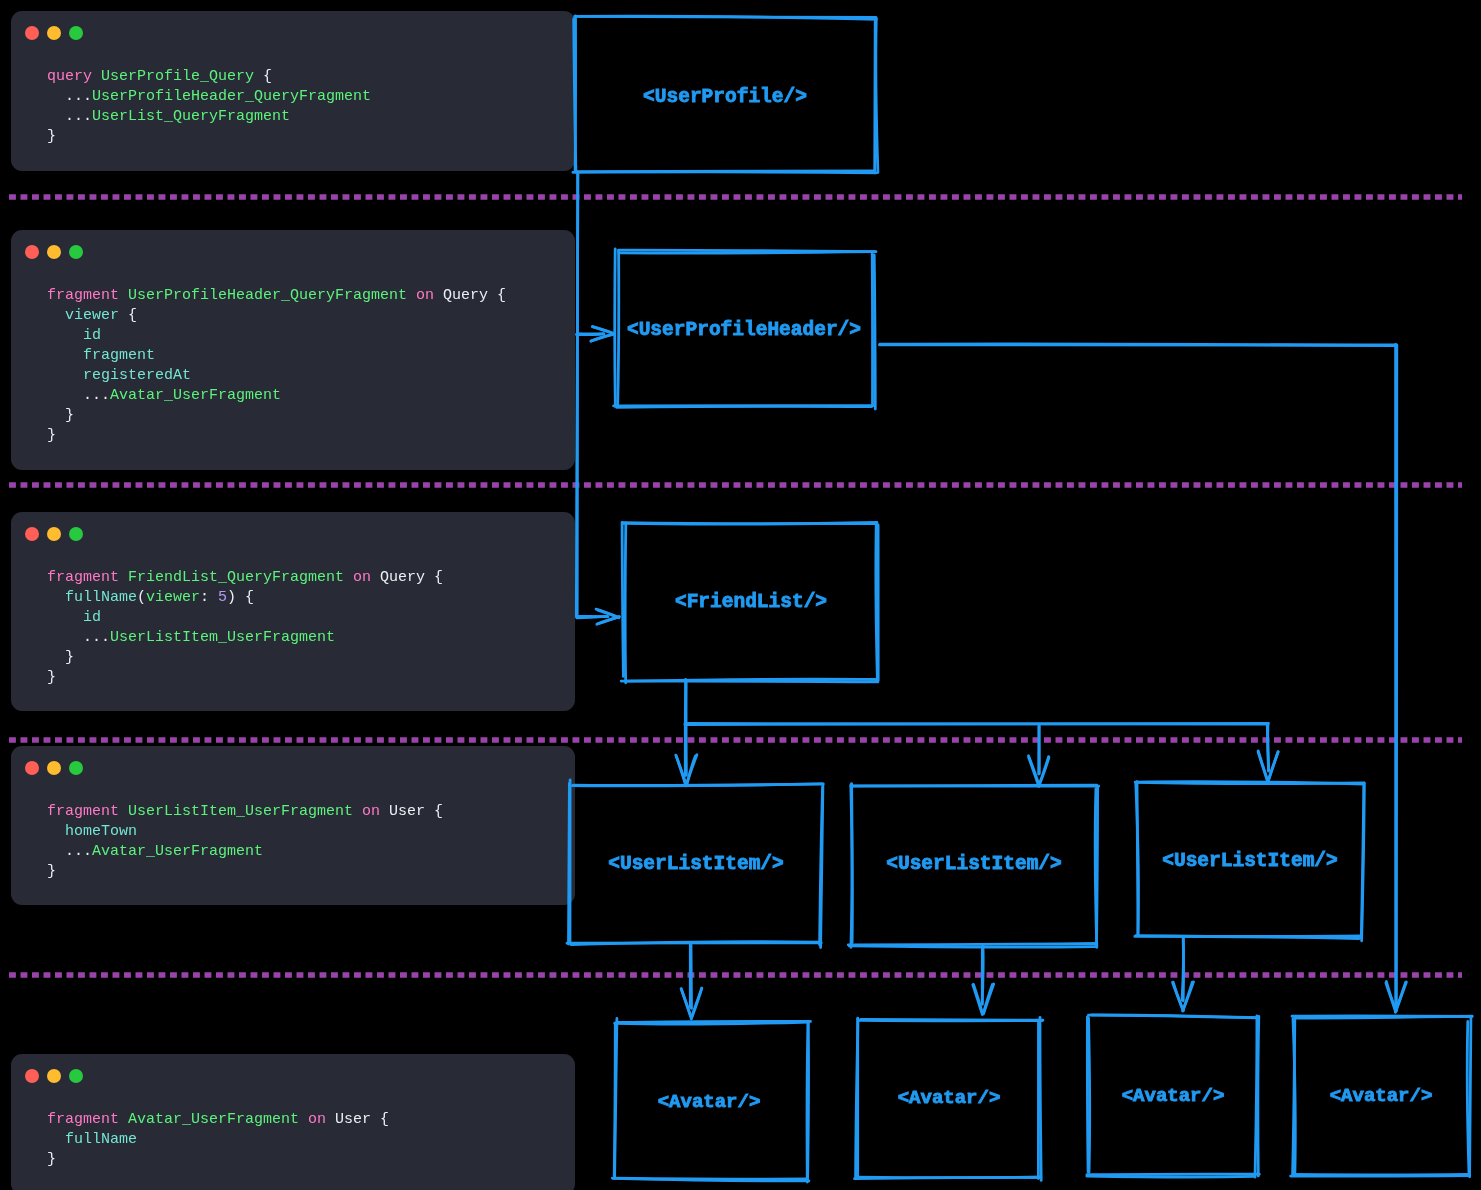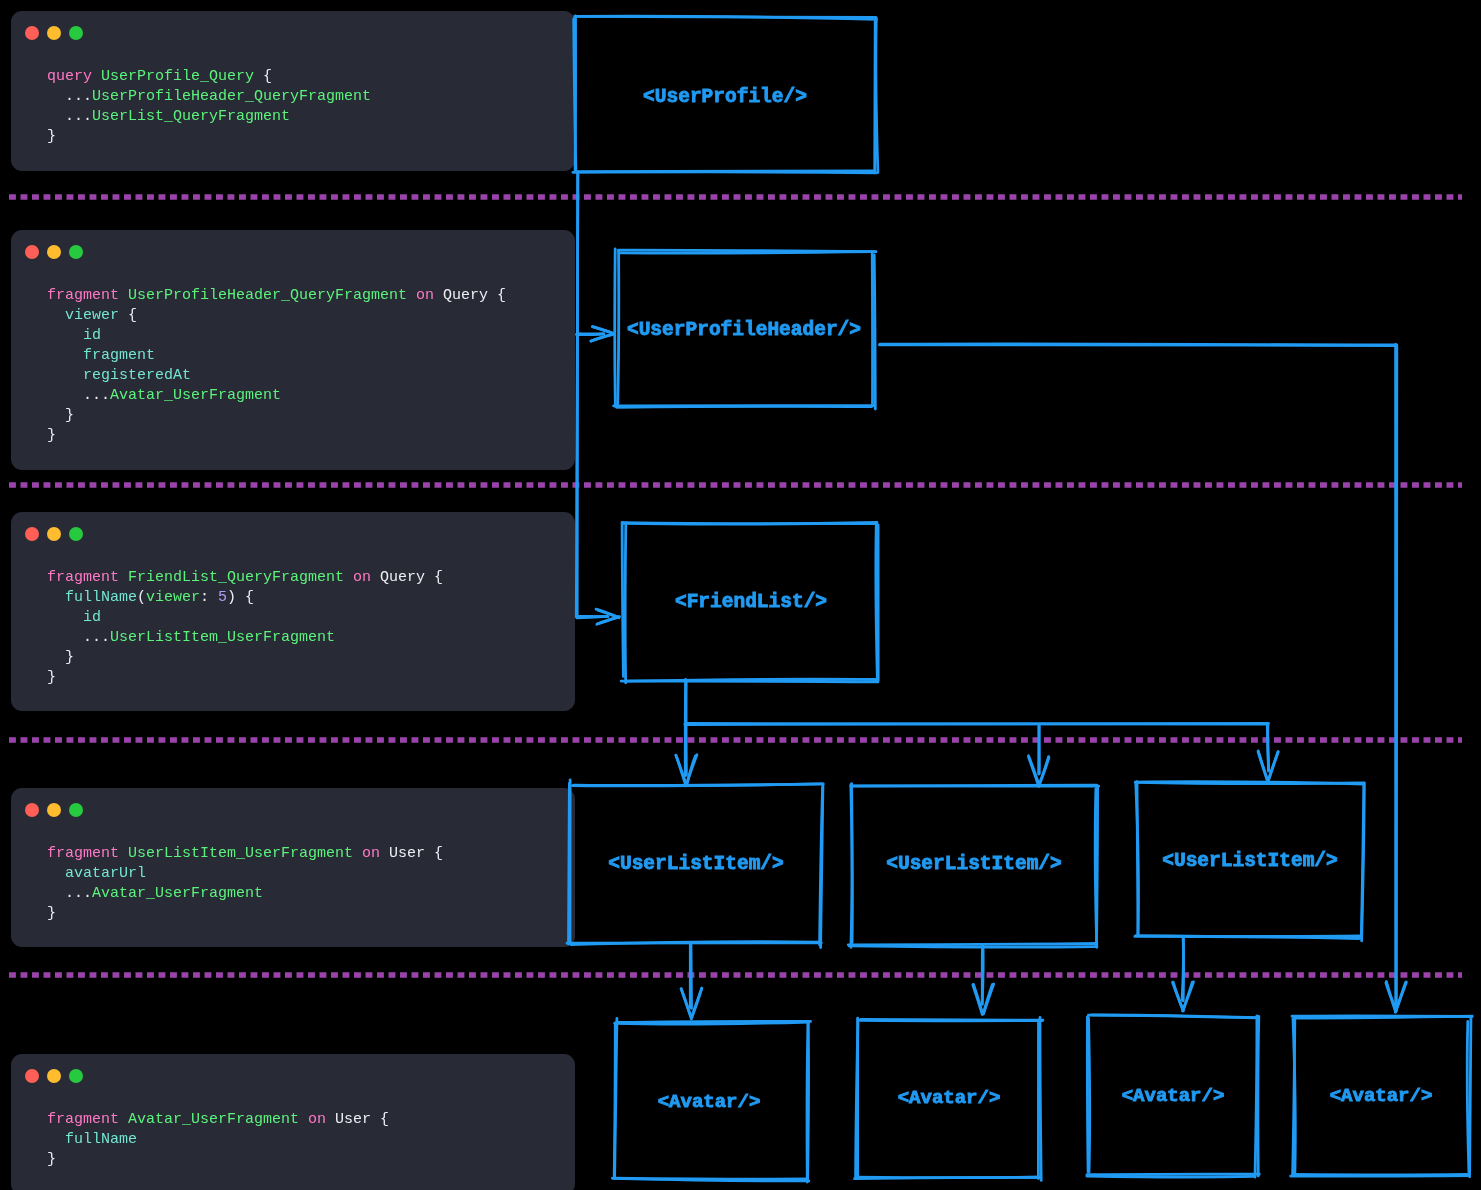--- a/index.html
+++ b/index.html
@@ -45,26 +45,26 @@
 <span class="dot r"></span>
     <span class="dot y"></span>
     <span class="dot g"></span>
 <pre><i class="k">fragment</i> <i class="g2">FriendList_QueryFragment</i> <i class="k">on</i> Query {
   <i class="c">fullName</i>(<i class="g2">viewer</i>: <i class="n">5</i>) {
     <i class="c">id</i>
     ...<i class="g2">UserListItem_UserFragment</i>
   }
 }</pre>
 </div>
-<div class="cb" style="top:788px;height:159px">
+<div class="cb" style="top:746px;height:159px">
 <span class="dot r"></span>
     <span class="dot y"></span>
     <span class="dot g"></span>
 <pre><i class="k">fragment</i> <i class="g2">UserListItem_UserFragment</i> <i class="k">on</i> User {
-  <i class="c">avatarUrl</i>
+  <i class="c">homeTown</i>
   ...<i class="g2">Avatar_UserFragment</i>
 }</pre>
 </div>
 <div class="cb" style="top:1054px;height:141px">
 <span class="dot r"></span>
     <span class="dot y"></span>
     <span class="dot g"></span>
 <pre><i class="k">fragment</i> <i class="g2">Avatar_UserFragment</i> <i class="k">on</i> User {
   <i class="c">fullName</i>
 }</pre>

